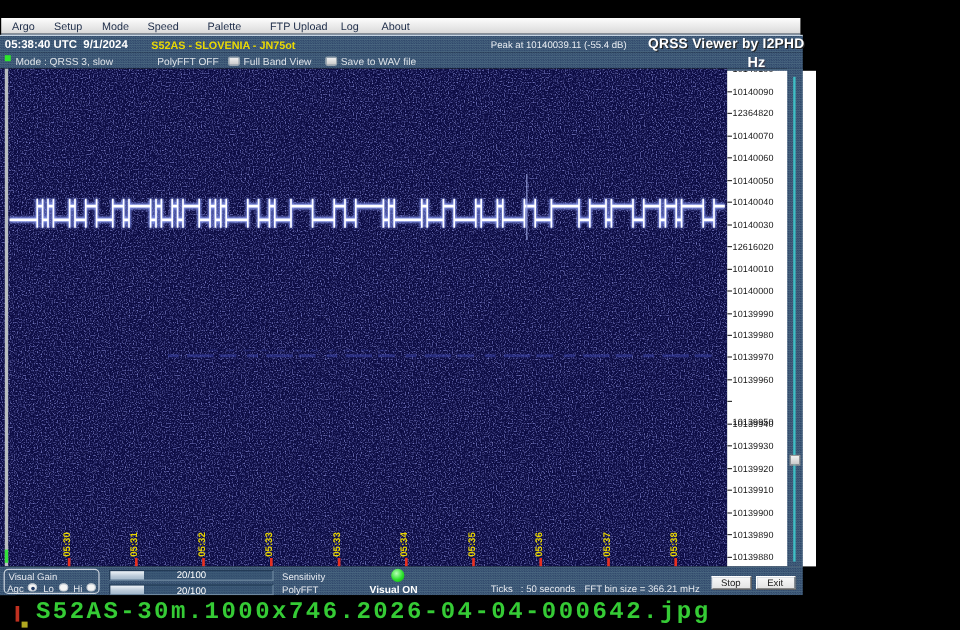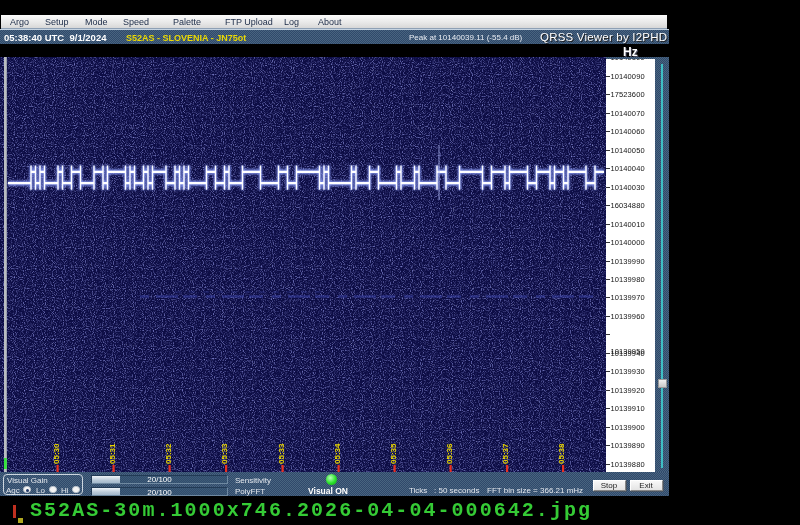--- a/index.html
+++ b/index.html
@@ -6,21 +6,21 @@
 .steel{background:repeating-conic-gradient(#30486b 0% 25%, #48657f 0% 50%) 0 0/2px 2px}
 #menubar{position:absolute;left:1px;top:15px;width:666px;height:14px;
  background:linear-gradient(#fdfdfd,#f2f2f2 30%,#e2e2e2 75%,#d7d7d7);border-bottom:1px solid #8ea0b5}
 .mi{position:absolute;top:1.5px;font-size:9px;color:#1c2b47;white-space:pre}
 #titlerow{position:absolute;left:0;top:30px;width:669px;height:14px}
 #moderow{position:absolute;left:0;top:44px;width:669px;height:13px}
 #ctrlbar{position:absolute;left:0;top:472px;width:669px;height:24px}
 #rstrip{position:absolute;left:656px;top:57px;width:13px;height:415px}
 .t{position:absolute;white-space:pre}
 #wf{position:absolute;left:0;top:57px}
-#fpanel{position:absolute;left:606px;top:59px;width:49px;height:412.5px;background:#fff;overflow:hidden}
+#fpanel{position:absolute;left:606px;top:59px;width:74px;height:412.5px;background:#fff;overflow:hidden}
 .flab{position:absolute;left:4.5px;font-size:7.5px;color:#141414;letter-spacing:.1px}
 .ftick{position:absolute;left:0;width:3.5px;height:1px;background:#333}
 .tlab{font:bold 8px "Liberation Sans",sans-serif;fill:#e8d400}
 .chk{position:absolute;width:10px;height:7.5px;background:linear-gradient(#f2f2f2,#c8c8c8);border-radius:2px;border:1px solid #9aa6b0}
 .rad{position:absolute;width:7.5px;height:7.5px;border-radius:50%;background:#f4f4f4;border:1px solid #c0c8d0}
 .sl{position:absolute;left:91px;width:137px;height:9px;background:#33517077;border-top:1px solid #223a55;border-left:1px solid #223a55;border-bottom:1px solid #6e88a0;border-right:1px solid #6e88a0}
 .slh{position:absolute;left:0;top:0;width:28px;height:7px;background:linear-gradient(#eef3f8,#b9c9d8 60%,#a3b8cb)}
 .sltxt{position:absolute;width:100%;text-align:center;top:-0.5px;font-size:8px;color:#fff}
 .btn{position:absolute;top:480px;width:33px;height:10.5px;background:linear-gradient(#f8f8f8,#e4e4e4);border:1px solid #888;border-top-color:#fff;border-left-color:#fff;box-shadow:0.5px 0.5px 0 #555;font-size:8px;color:#222;text-align:center;line-height:9px}
 </style></head><body>
@@ -37,22 +37,31 @@
     <span class="mi" style="left:317px">About</span>
   </div>
   <div style="position:absolute;left:0;top:29px;width:669px;height:1.5px;background:#c6d4e2"></div>
 
   <div id="titlerow" class="steel">
     <span class="t" style="left:4px;top:2px;font-weight:bold;font-size:9.5px;color:#fff">05:38:40 UTC  9/1/2024</span>
     <span class="t" style="left:126px;top:2.5px;font-weight:bold;font-size:9px;color:#ead904">S52AS - SLOVENIA - JN75ot</span>
     <span class="t" style="left:409px;top:3px;font-size:8px;color:#e8ecf2">Peak at 10140039.11 (-55.4 dB)</span>
   </div>
 
-
-  <span class="t" style="left:540px;top:31px;font-weight:normal;font-size:11.5px;color:#fff;text-shadow:1px 1px 0 #222;letter-spacing:.2px">QRSS Viewer by I2PHD</span>
+  <div id="moderow" class="steel">
+    <div style="position:absolute;left:3.5px;top:2px;width:5px;height:5px;background:#2ce62c"></div>
+    <span class="t" style="left:13px;top:2px;font-size:8.5px;color:#dde2e8">Mode : QRSS 3, slow</span>
+    <span class="t" style="left:131px;top:2px;font-size:8.5px;color:#dde2e8">PolyFFT OFF</span>
+    <div class="chk" style="left:190px;top:3px"></div>
+    <span class="t" style="left:203px;top:2px;font-size:8.5px;color:#dde2e8">Full Band View</span>
+    <div class="chk" style="left:271px;top:3px"></div>
+    <span class="t" style="left:284px;top:2px;font-size:8.5px;color:#dde2e8">Save to WAV file</span>
+  </div>
+
+  <span class="t" style="left:540px;top:31px;font-weight:bold;font-size:11.5px;color:#fff;text-shadow:1px 1px 0 #222;letter-spacing:.2px">QRSS Viewer by I2PHD</span>
   <span class="t" style="left:623px;top:44.5px;font-weight:bold;font-size:12px;color:#fff;text-shadow:1px 1px 0 #445">Hz</span>
 
   <svg id="wf" width="606" height="415" viewBox="0 57 606 415">
     <defs>
       <filter id="nz" x="0" y="0" width="100%" height="100%">
         <feTurbulence type="fractalNoise" baseFrequency="0.9" numOctaves="1" seed="4" stitchTiles="stitch" result="t"></feTurbulence>
         <feColorMatrix in="t" type="matrix" values="0 0 0 0 0.30, 0 0 0 0 0.32, 0 0 0 0 0.80, 2.6 0 0 0 -1.25"></feColorMatrix>
       </filter>
       <filter id="nz2" x="0" y="0" width="100%" height="100%">
         <feTurbulence type="fractalNoise" baseFrequency="0.95" numOctaves="1" seed="9" stitchTiles="stitch" result="t"></feTurbulence>
@@ -100,33 +109,33 @@
       <rect x="506.0" y="465" width="2.2" height="7.5" fill="#e83020"></rect>
       <text transform="translate(564.0,464) rotate(-90)" class="tlab">05:38</text>
       <rect x="562.0" y="465" width="2.2" height="7.5" fill="#e83020"></rect>
   </svg>
 
   <div class="steel" style="position:absolute;left:606px;top:57px;width:63px;height:415px"></div>
   <div id="fpanel">
       <div class="flab" style="top:-5.7px">10140100</div>
       <div class="flab" style="top:12.8px">10140090</div>
       <div class="ftick" style="top:16.8px"></div>
-      <div class="flab" style="top:31.2px">17523600</div>
+      <div class="flab" style="top:31.2px">12364820</div>
       <div class="ftick" style="top:35.2px"></div>
       <div class="flab" style="top:49.7px">10140070</div>
       <div class="ftick" style="top:53.7px"></div>
       <div class="flab" style="top:68.2px">10140060</div>
       <div class="ftick" style="top:72.2px"></div>
       <div class="flab" style="top:86.6px">10140050</div>
       <div class="ftick" style="top:90.6px"></div>
       <div class="flab" style="top:105.1px">10140040</div>
       <div class="ftick" style="top:109.1px"></div>
       <div class="flab" style="top:123.6px">10140030</div>
       <div class="ftick" style="top:127.6px"></div>
-      <div class="flab" style="top:142.1px">16034880</div>
+      <div class="flab" style="top:142.1px">12616020</div>
       <div class="ftick" style="top:146.1px"></div>
       <div class="flab" style="top:160.5px">10140010</div>
       <div class="ftick" style="top:164.5px"></div>
       <div class="flab" style="top:179.0px">10140000</div>
       <div class="ftick" style="top:183.0px"></div>
       <div class="flab" style="top:197.5px">10139990</div>
       <div class="ftick" style="top:201.5px"></div>
       <div class="flab" style="top:215.9px">10139980</div>
       <div class="ftick" style="top:219.9px"></div>
       <div class="flab" style="top:234.4px">10139970</div>

